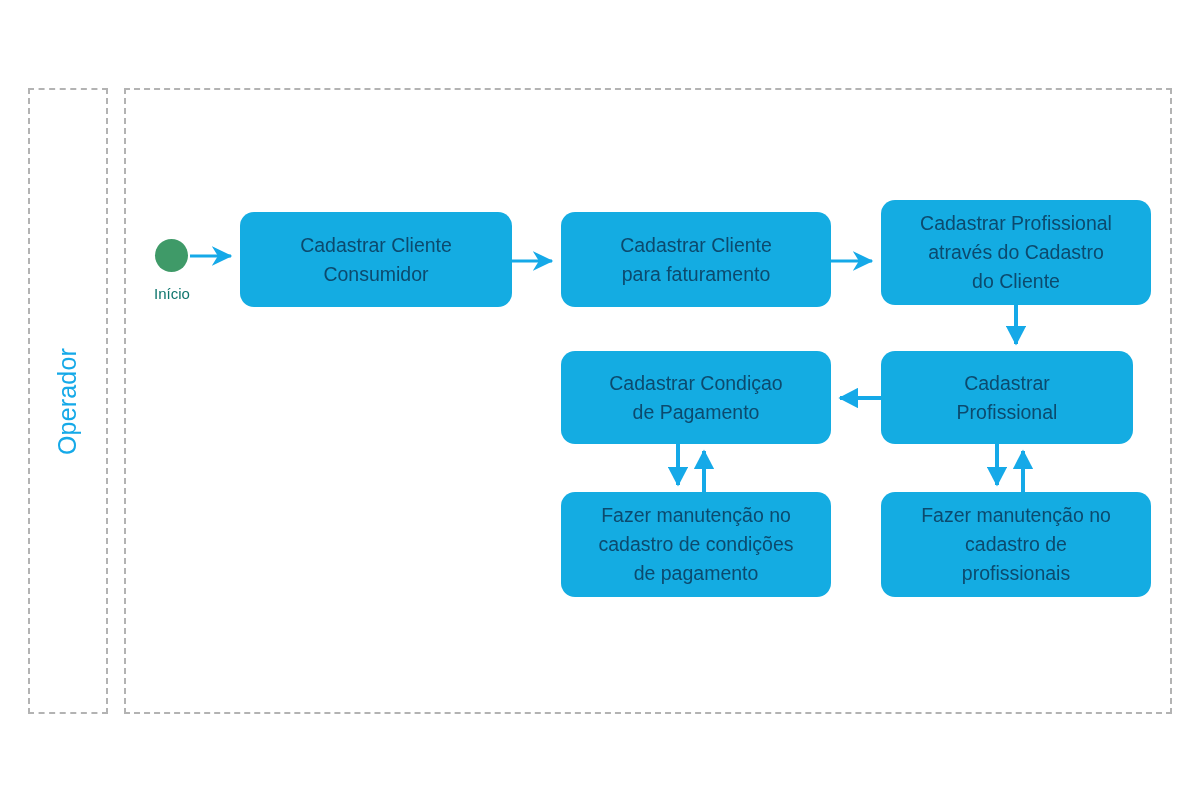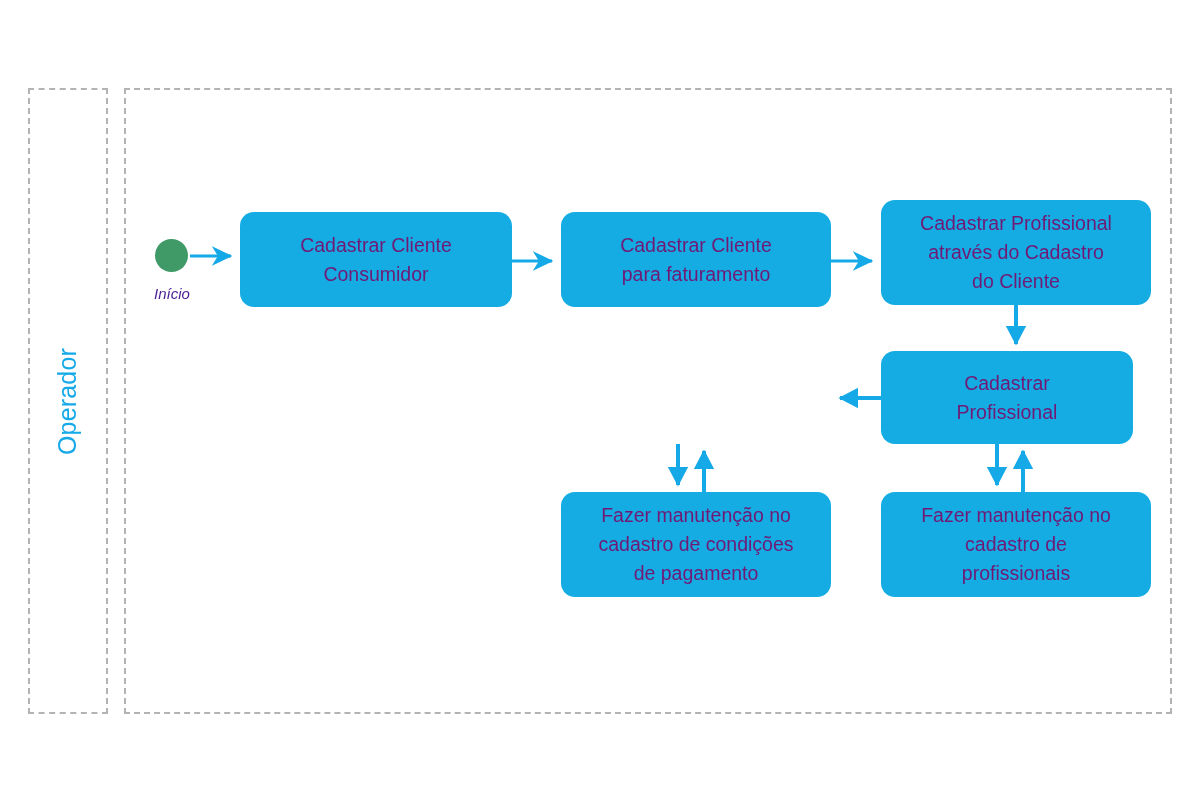--- a/index.html
+++ b/index.html
@@ -67,32 +67,31 @@
     height: 33px;
     border-radius: 50%;
     background: #3f9a68;
   }
   #start-label {
     position: absolute;
     left: 120px;
     top: 285px;
     width: 104px;
     text-align: center;
-    color: #4c1d95;
+    color: #0f766e;
     font-size: 15px;
-    font-style: italic;
   }
 
   
   .task {
     position: absolute;
     box-sizing: border-box;
     background: #14ace2;
     border-radius: 14px;
-    color: #701a75;
+    color: #0c4a6e;
     display: flex;
     align-items: center;
     justify-content: center;
     text-align: center;
     font-size: 19.5px;
     line-height: 29px;
     padding: 4px 10px;
     white-space: pre-line;
   }
 
@@ -180,20 +179,22 @@
   <div class="task" id="task-cadastrar-cliente-consumidor">Cadastrar Cliente
 Consumidor</div>
 
   <div class="task" id="task-cadastrar-cliente-faturamento">Cadastrar Cliente
 para faturamento</div>
 
   <div class="task" id="task-cadastrar-profissional-cliente">Cadastrar Profissional
 através do Cadastro
 do Cliente</div>
 
+  <div class="task" id="task-cadastrar-condicao">Cadastrar Condiçao
+de Pagamento</div>
 
   <div class="task" id="task-cadastrar-profissional">Cadastrar
 Profissional</div>
 
   <div class="task" id="task-manutencao-condicoes">Fazer manutenção no
 cadastro de condições
 de pagamento</div>
 
   <div class="task" id="task-manutencao-profissionais">Fazer manutenção no
 cadastro de

